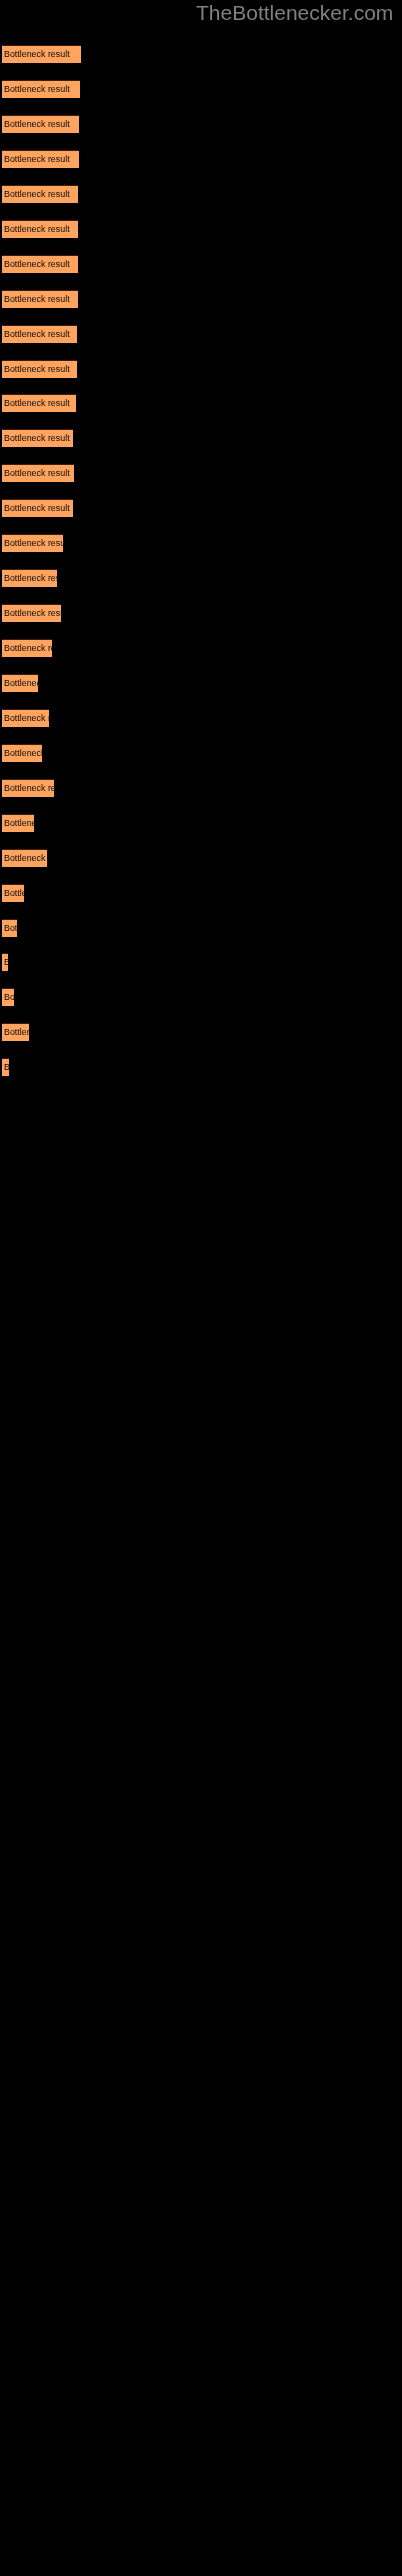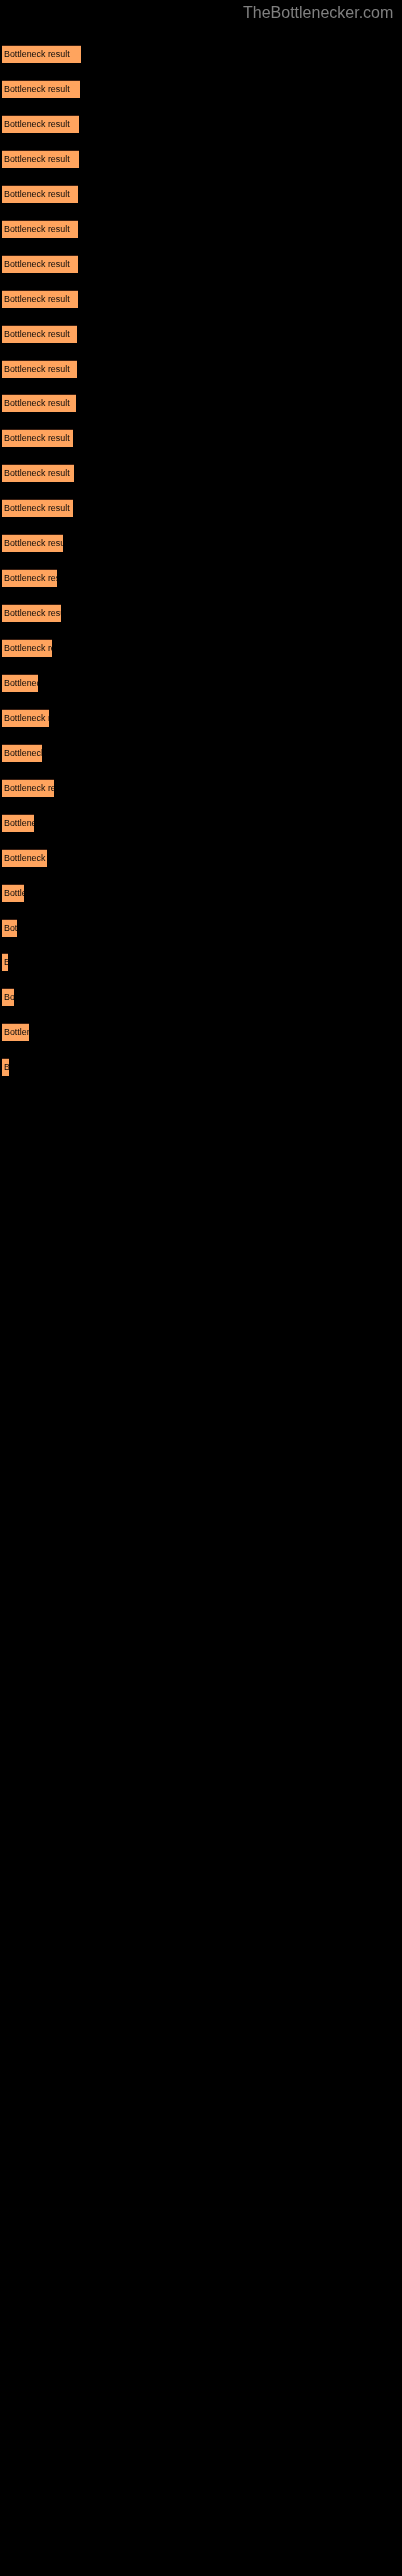--- a/index.html
+++ b/index.html
@@ -13,21 +13,21 @@
     position: relative;
     overflow: hidden;
     font-family: "Liberation Sans", sans-serif;
     -webkit-font-smoothing: antialiased;
   }
 
   #site-title {
     position: absolute;
     top: 1.6px;
     right: 9.7px;
-    font-size: 16px;
+    font-size: 21px;
     line-height: 21px;
     color: #808080;
     letter-spacing: 0px;
     white-space: nowrap;
   }
 
   #chart-area {
     position: absolute;
     left: 0;
     top: 0;

